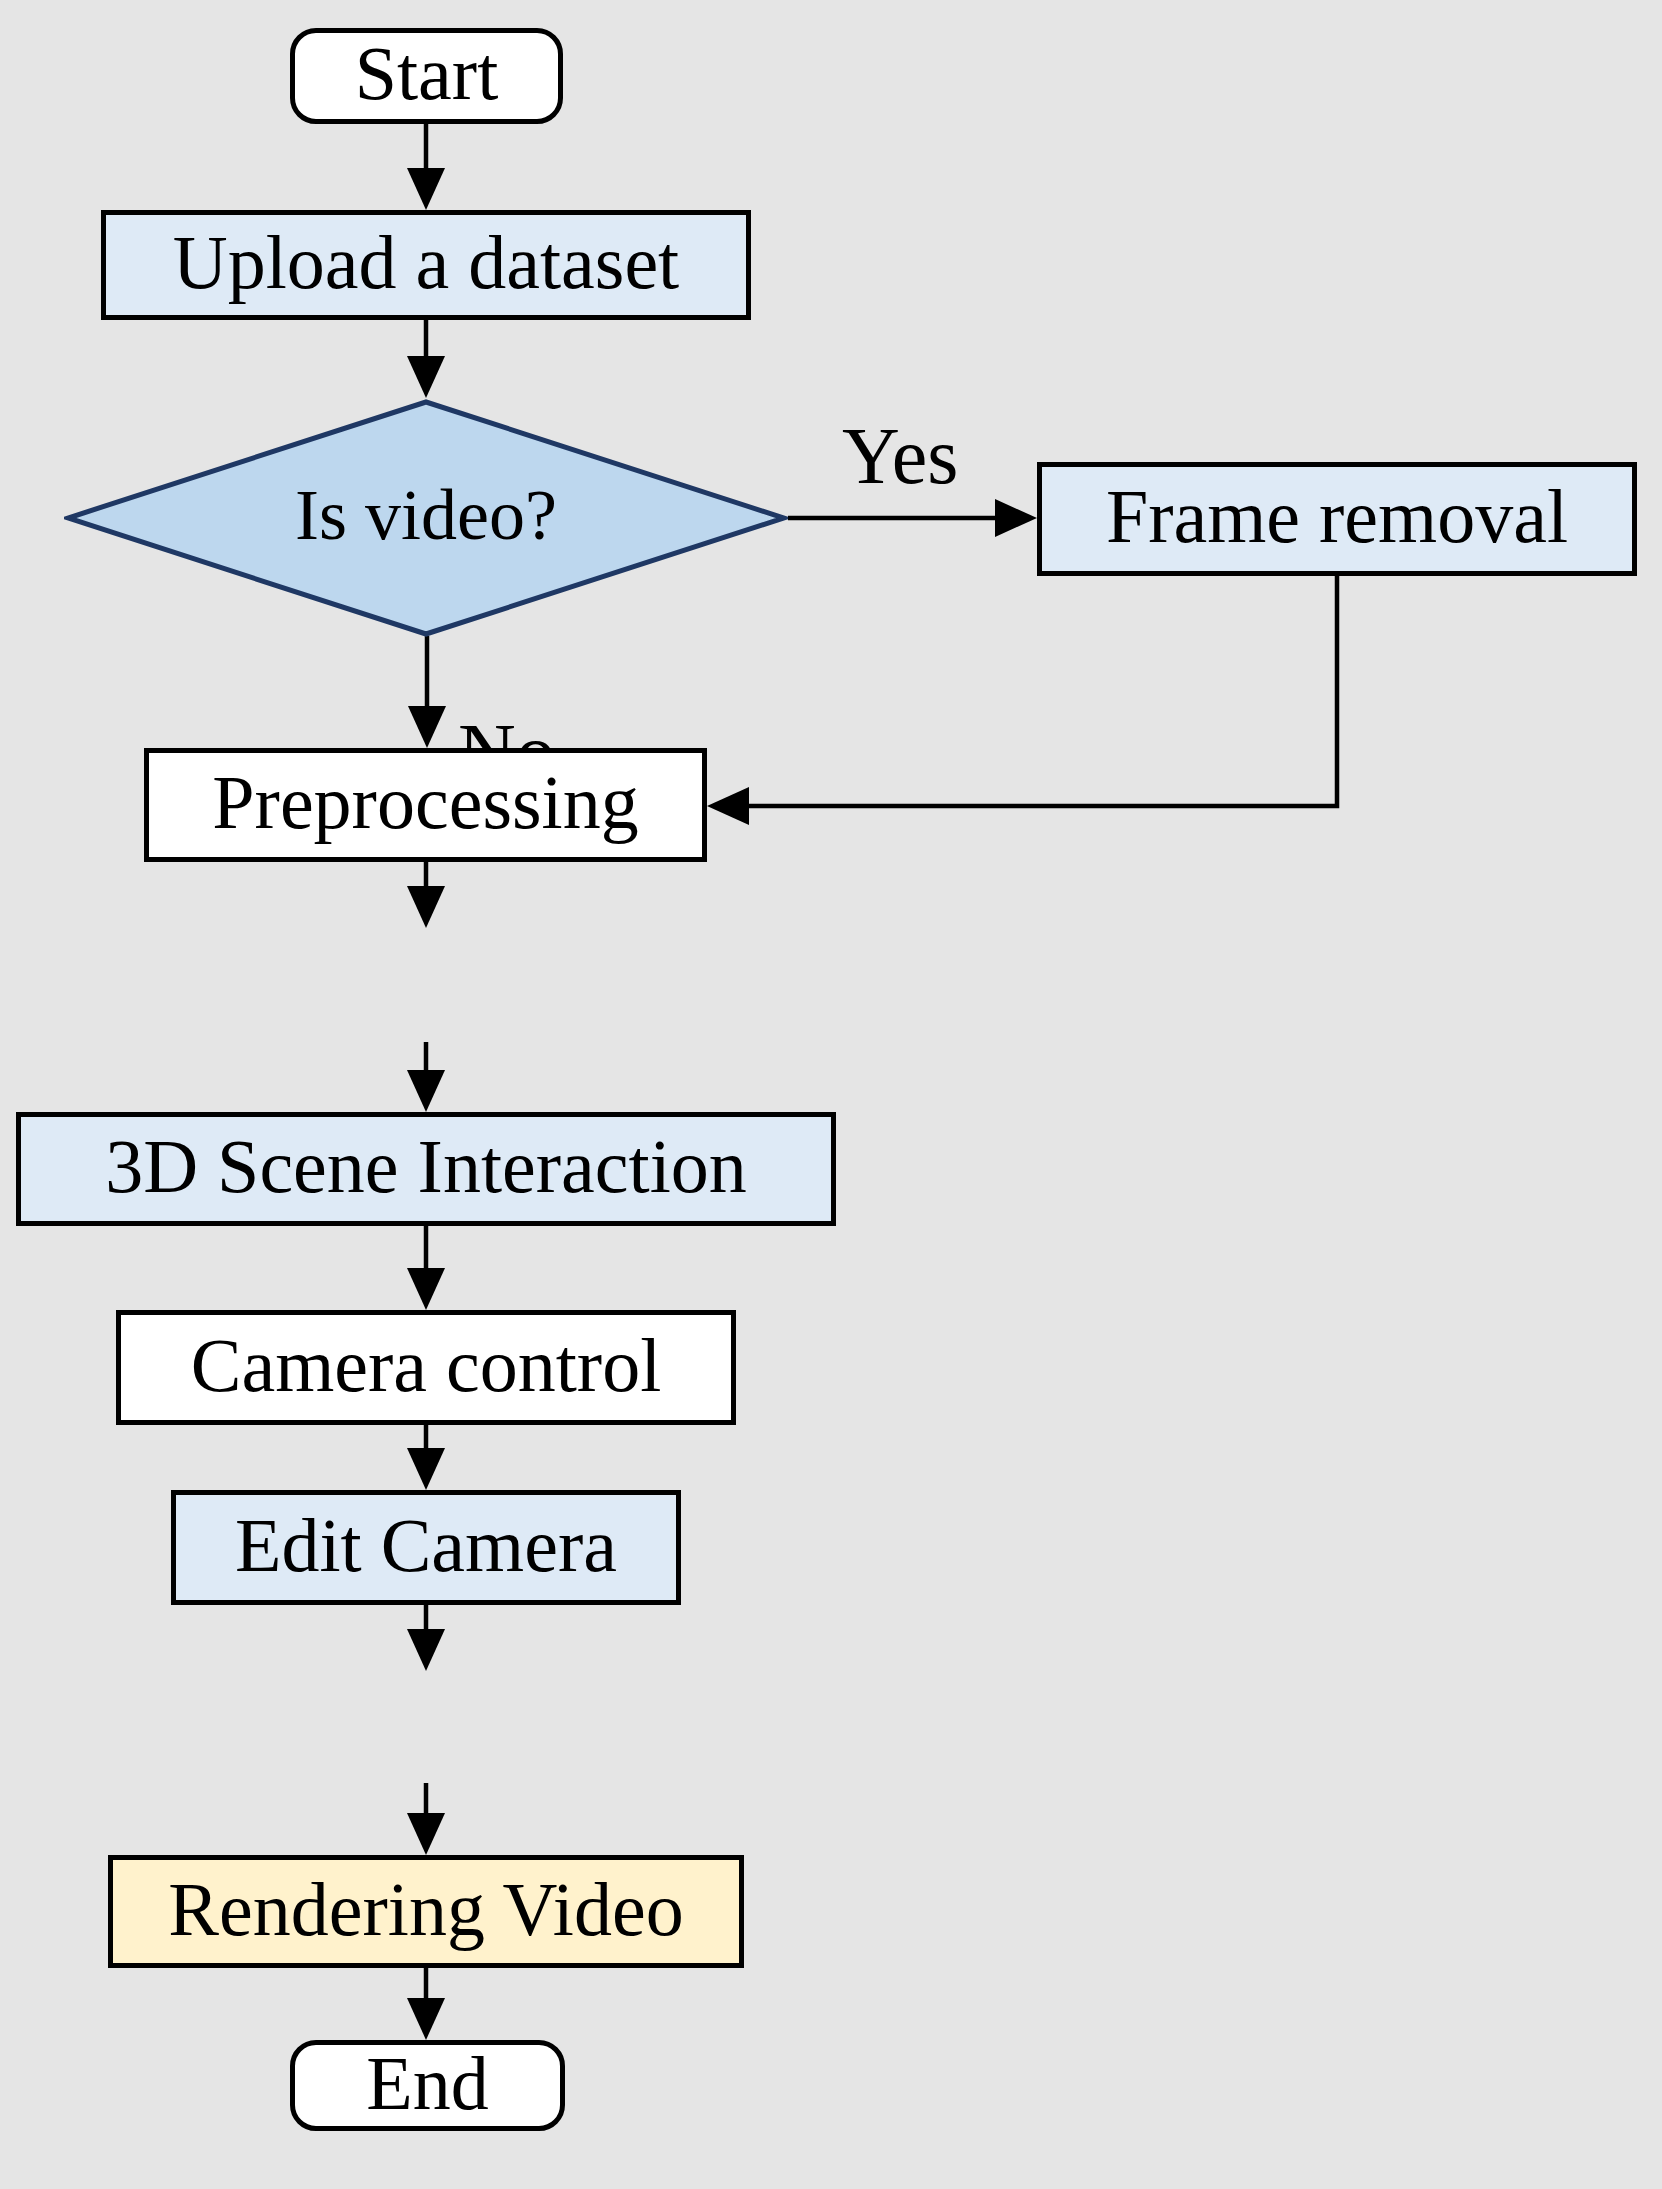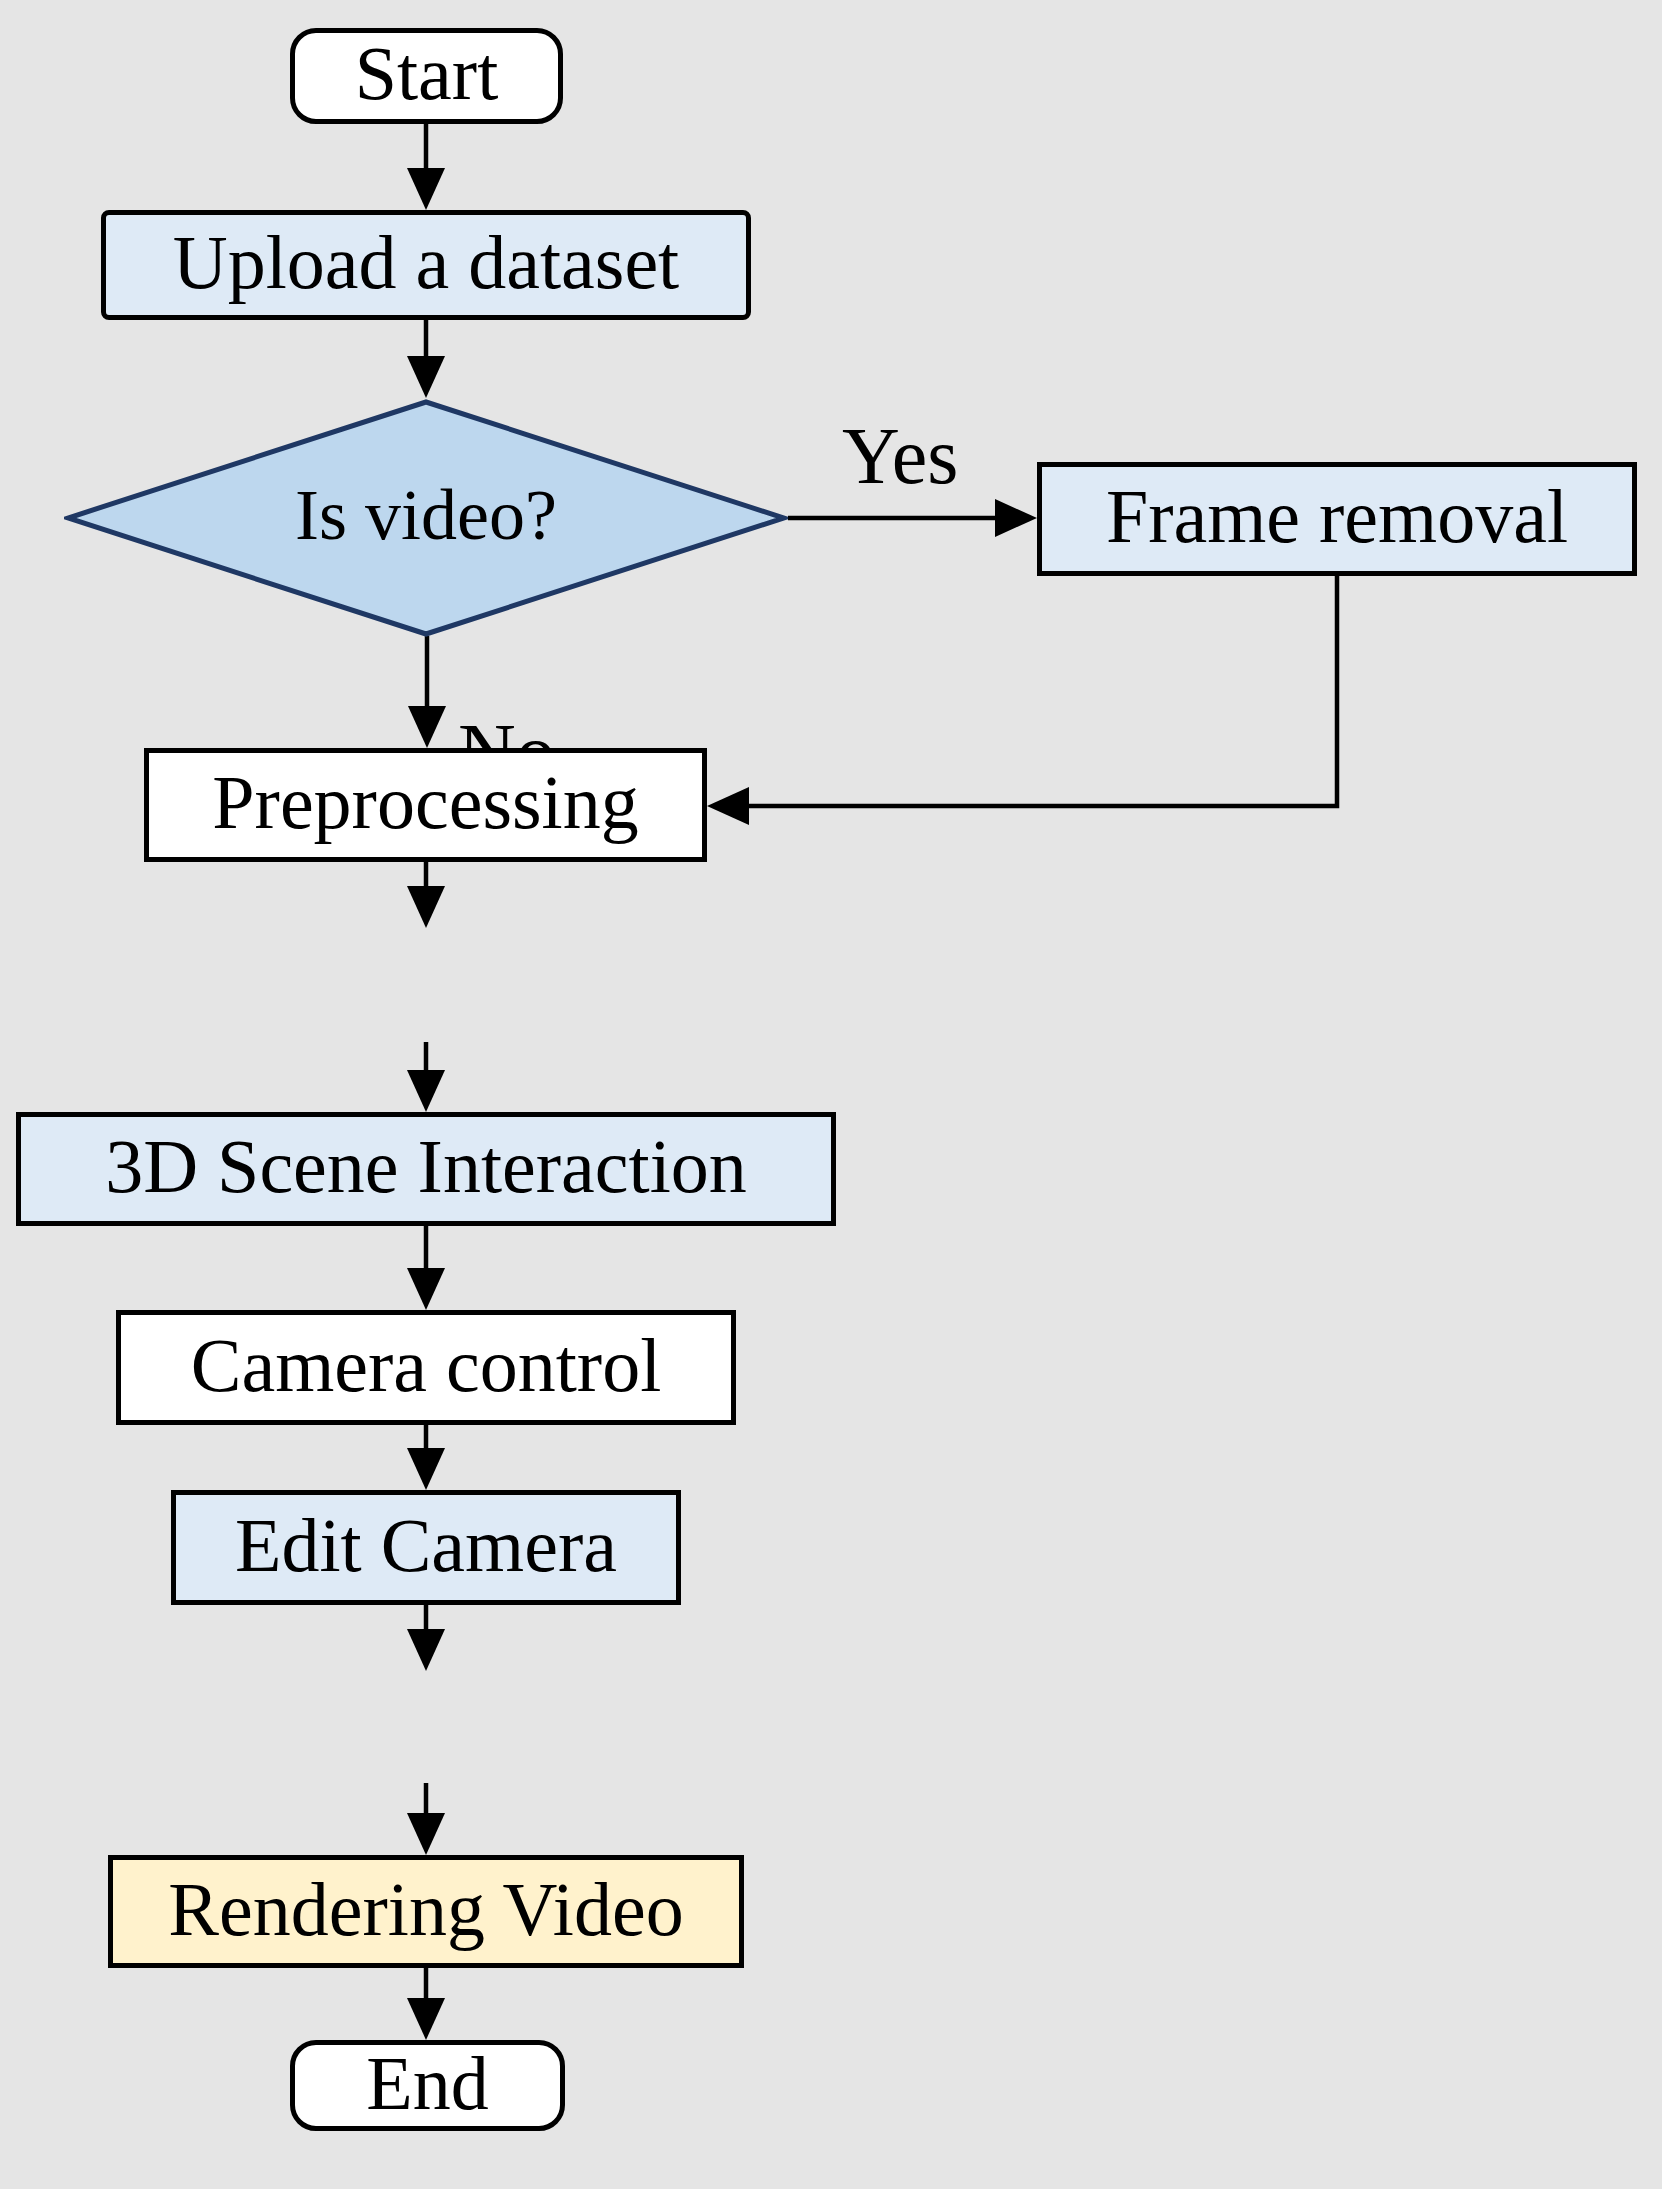--- a/index.html
+++ b/index.html
@@ -104,21 +104,21 @@
       <polygon points="407,1268 445,1268 426,1310"></polygon>
       <polygon points="407,1448 445,1448 426,1490"></polygon>
       <polygon points="407,1629 445,1629 426,1671"></polygon>
       <polygon points="407,1813 445,1813 426,1855"></polygon>
       <polygon points="407,1998 445,1998 426,2040"></polygon>
     </g>
   </svg>
 
   <div class="node terminator" style="left: 290px; top: 28px; width: 273px; height: 96px; background-color: rgb(255, 255, 255);">Start</div>
 
-  <div class="node rect" style="left: 101px; top: 210px; width: 650px; height: 110px; background-color: rgb(222, 234, 246); border-radius: 8px;">Upload a dataset</div>
+  <div class="node rect" style="left: 101px; top: 210px; width: 650px; height: 110px; background-color: rgb(222, 234, 246);">Upload a dataset</div>
 
   <div class="diamond-wrap" style="left:64px; top:398px; width:724px; height:240px;">
     <svg width="724" height="240" viewBox="0 0 724 240" xmlns="http://www.w3.org/2000/svg">
       <polygon points="362,4 720,120 362,236 4,120" stroke-width="5" stroke-linejoin="miter" stroke="#1F3864" fill="#BDD7EE"></polygon>
     </svg>
     <div class="diamond-label">Is video?</div>
   </div>
 
   <div class="edge-label" style="left:842px; top:416px;text-align:center;">Yes</div>
 

